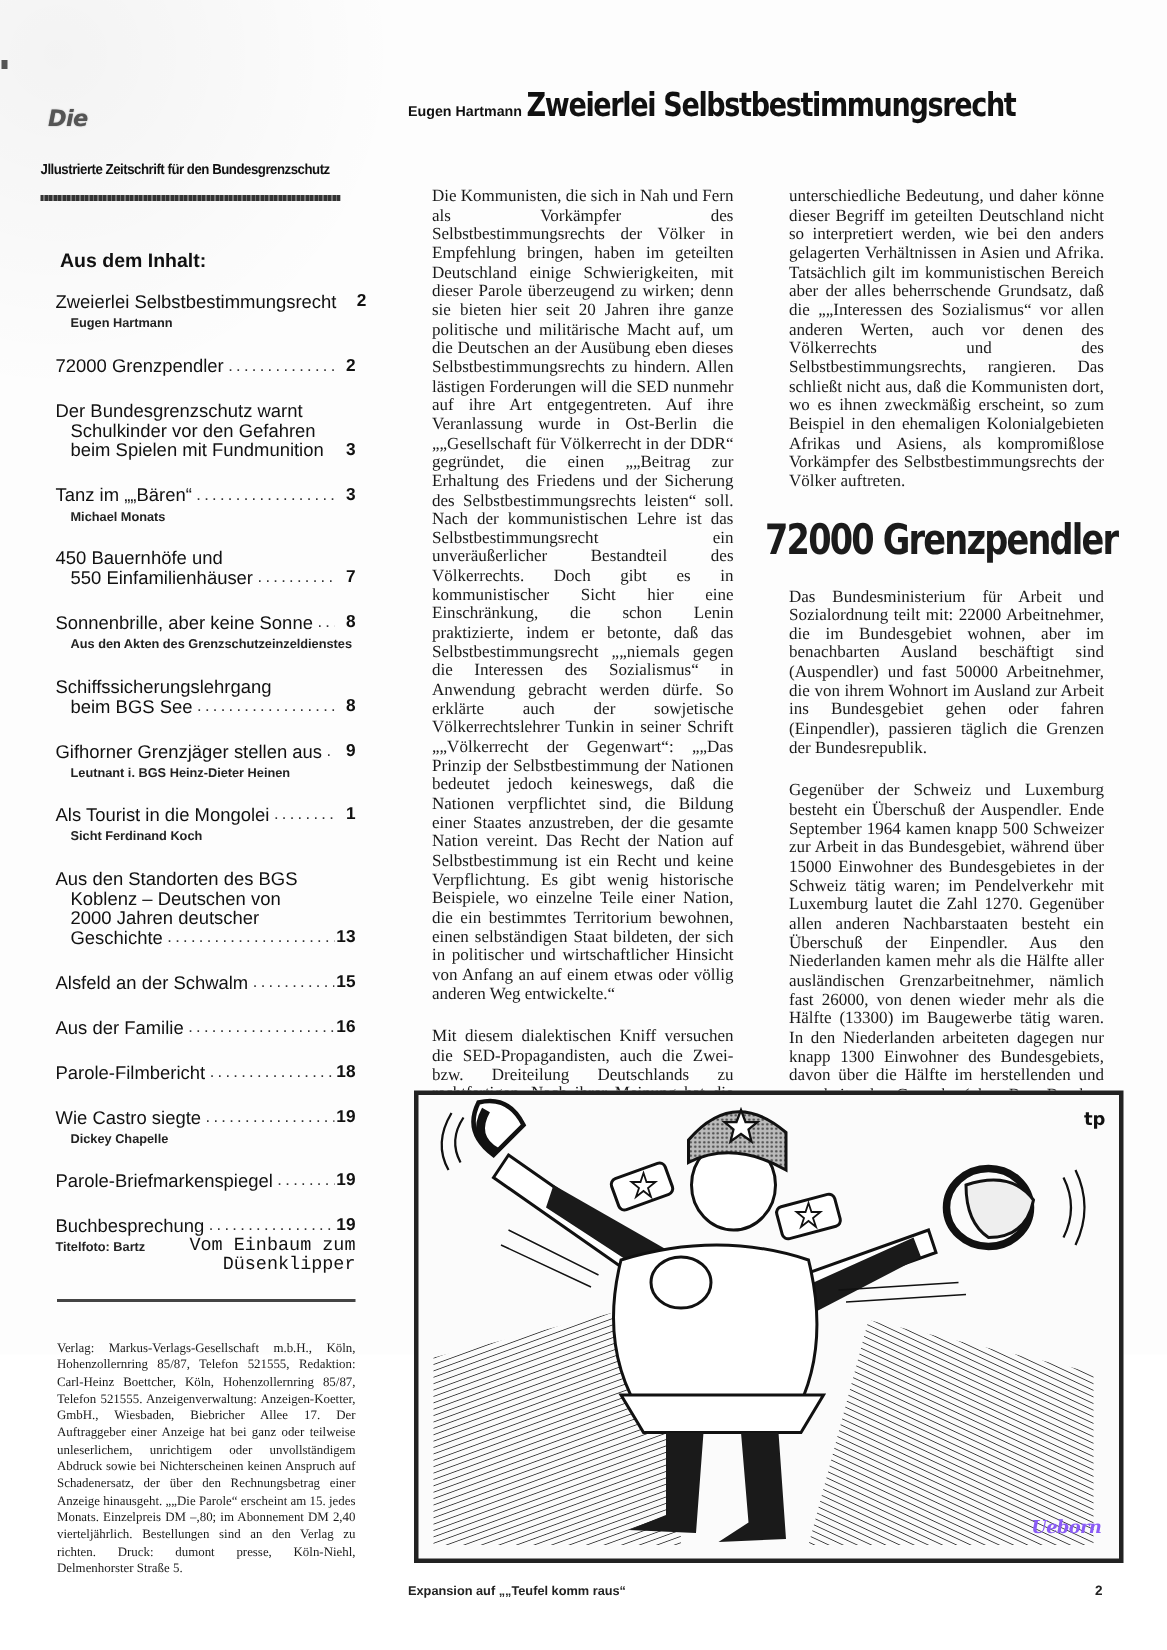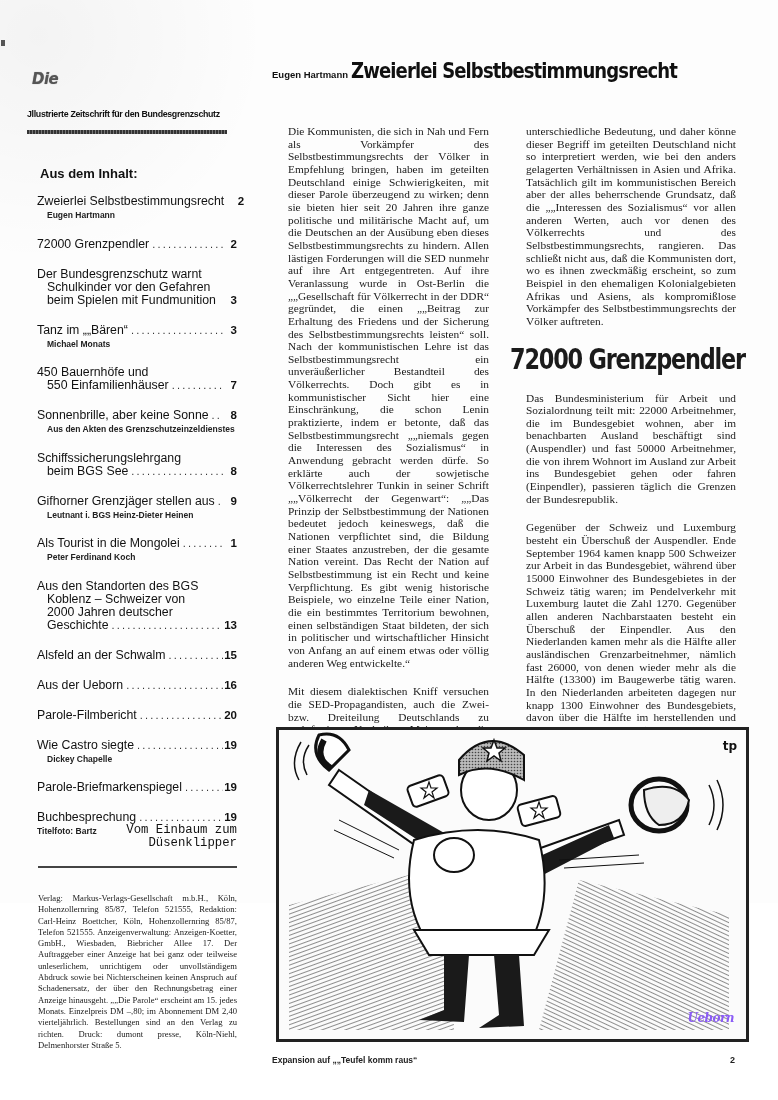--- a/index.html
+++ b/index.html
@@ -160,57 +160,57 @@
             <span class="pg">9</span>
           </div>
           <div class="toc-sub">Leutnant i. BGS Heinz-Dieter Heinen</div>
         </div>
         <div class="toc-entry">
           <div class="toc-line">
             <span class="t">Als Tourist in die Mongolei</span>
             <span class="dots">............................................................</span>
             <span class="pg">1</span>
           </div>
-          <div class="toc-sub">Peter Ferdinand Koch</div>
+          <div class="toc-sub">Sicht Ferdinand Koch</div>
         </div>
         <div class="toc-entry">
           <div class="toc-line">
             <span class="t">Aus den Standorten des BGS</span>
           </div>
           <div class="toc-line indent">
-            <span class="t">Koblenz – Schweizer von</span>
+            <span class="t">Koblenz – Deutschen von</span>
           </div>
           <div class="toc-line indent">
             <span class="t">2000 Jahren deutscher</span>
           </div>
           <div class="toc-line indent">
             <span class="t">Geschichte</span>
             <span class="dots">............................................................</span>
             <span class="pg">13</span>
           </div>
         </div>
         <div class="toc-entry">
           <div class="toc-line">
             <span class="t">Alsfeld an der Schwalm</span>
             <span class="dots">............................................................</span>
             <span class="pg">15</span>
           </div>
         </div>
         <div class="toc-entry">
           <div class="toc-line">
-            <span class="t">Aus der Ueborn</span>
+            <span class="t">Aus der Familie</span>
             <span class="dots">............................................................</span>
             <span class="pg">16</span>
           </div>
         </div>
         <div class="toc-entry">
           <div class="toc-line">
             <span class="t">Parole-Filmbericht</span>
             <span class="dots">............................................................</span>
-            <span class="pg">20</span>
+            <span class="pg">18</span>
           </div>
         </div>
         <div class="toc-entry">
           <div class="toc-line">
             <span class="t">Wie Castro siegte</span>
             <span class="dots">............................................................</span>
             <span class="pg">19</span>
           </div>
           <div class="toc-sub">Dickey Chapelle</div>
         </div>

